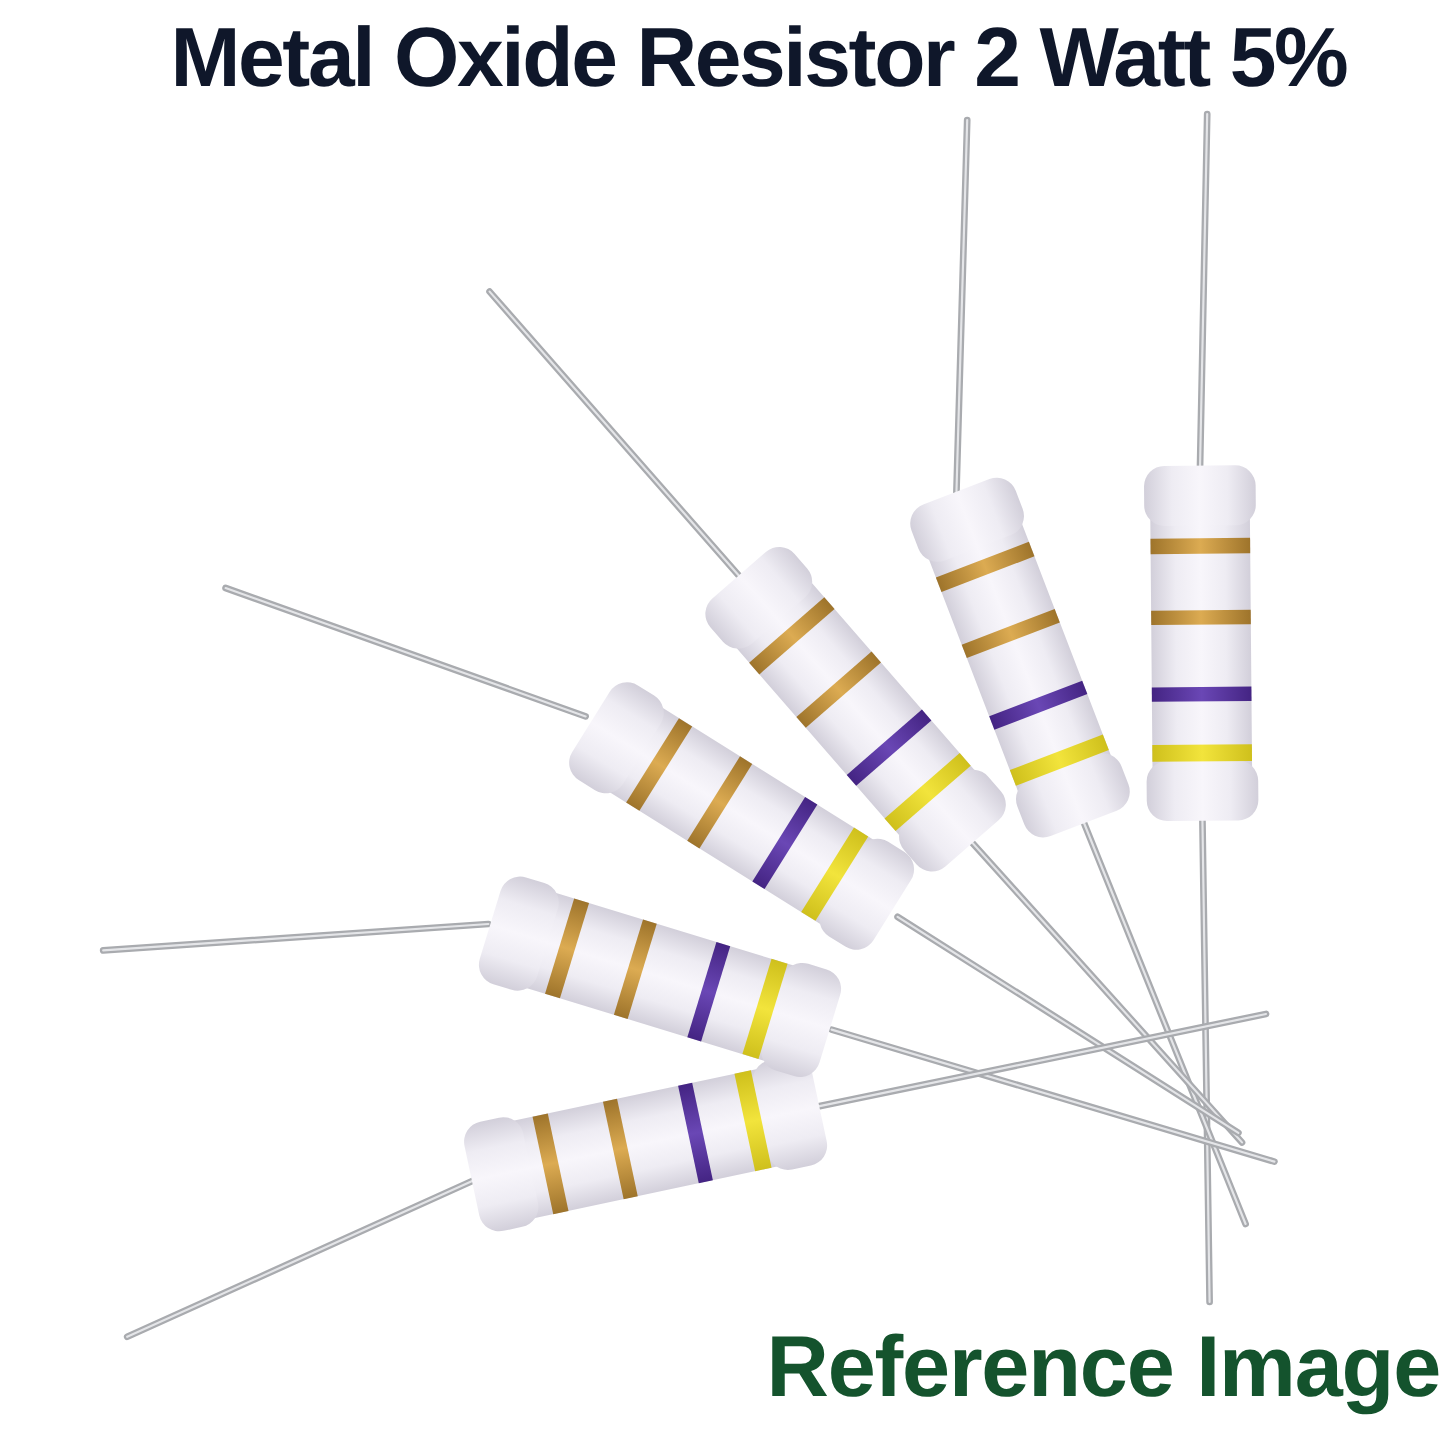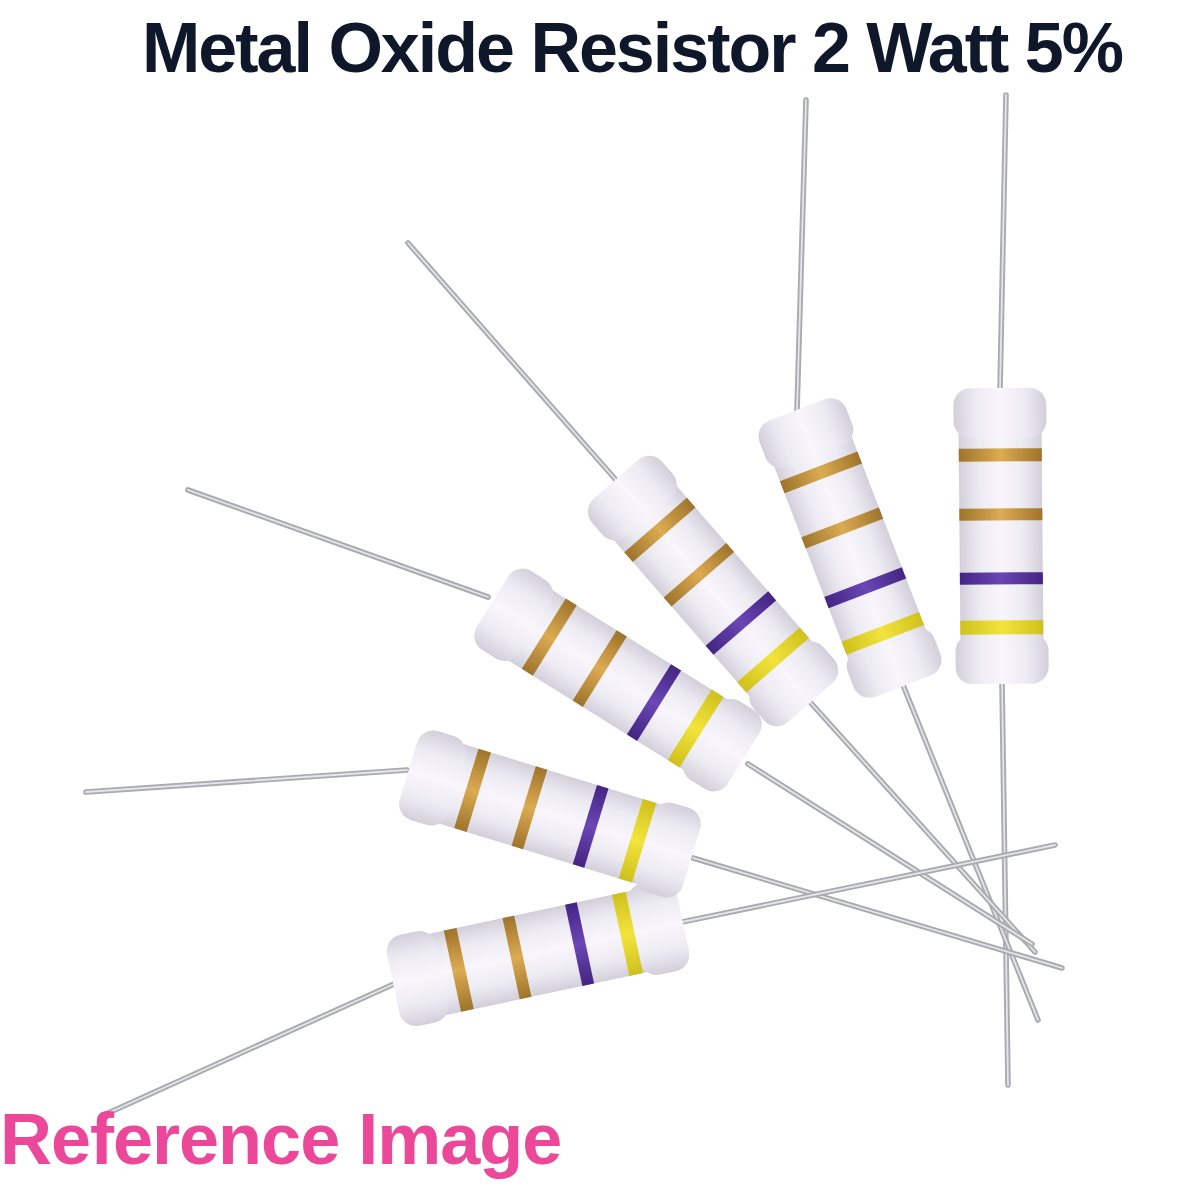--- a/index.html
+++ b/index.html
@@ -13,23 +13,23 @@
   .title{
     position:absolute;top:8px;left:0;width:1200px;
     text-align:center;
     font-size:70px;font-weight:bold;letter-spacing:-2px;
     color:#0f172a;white-space:nowrap;
     margin:0;
     padding-left:32px;
   }
   .caption{
     position:absolute;top:1098px;left:0;width:1200px;
-    text-align:left;
+    text-align:right;
     font-size:72px;font-weight:bold;letter-spacing:-1px;
-    color:#ec4899;white-space:nowrap;
+    color:#14532d;white-space:nowrap;
     margin:0;
   }
   figure{margin:0;}
   svg{position:absolute;top:0;left:0;}
 </style>
 </head>
 <body>
 
 <div class="page">
 

